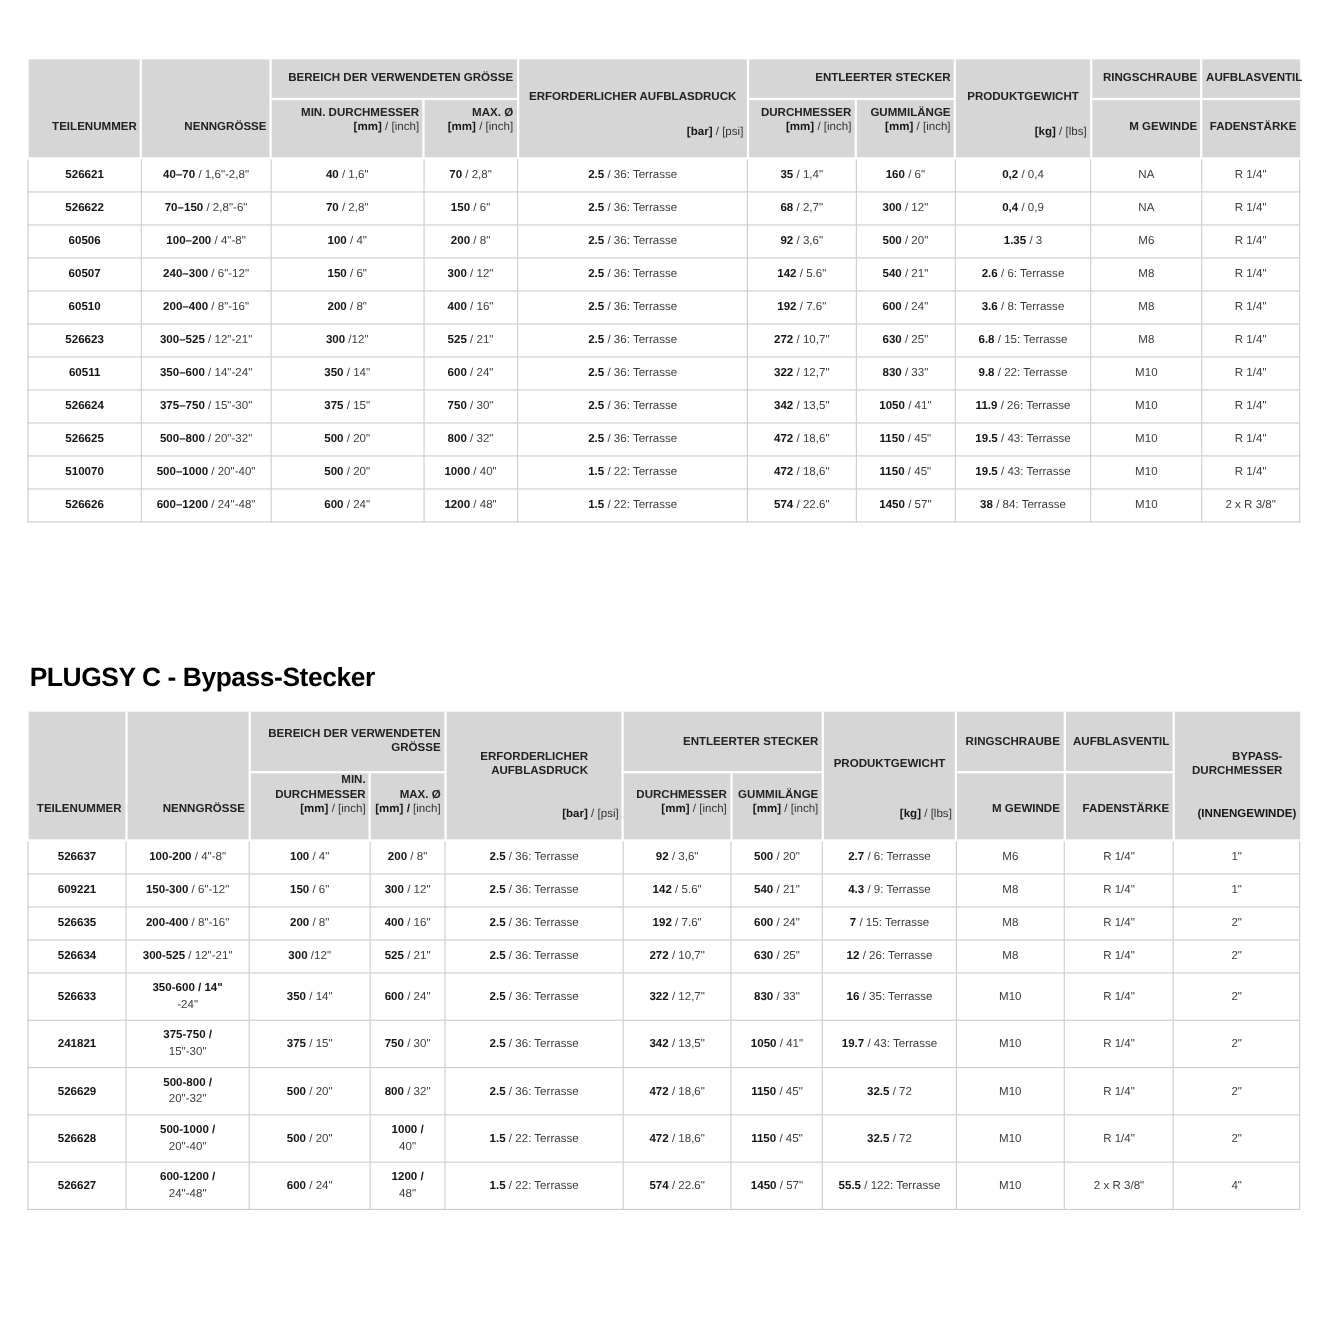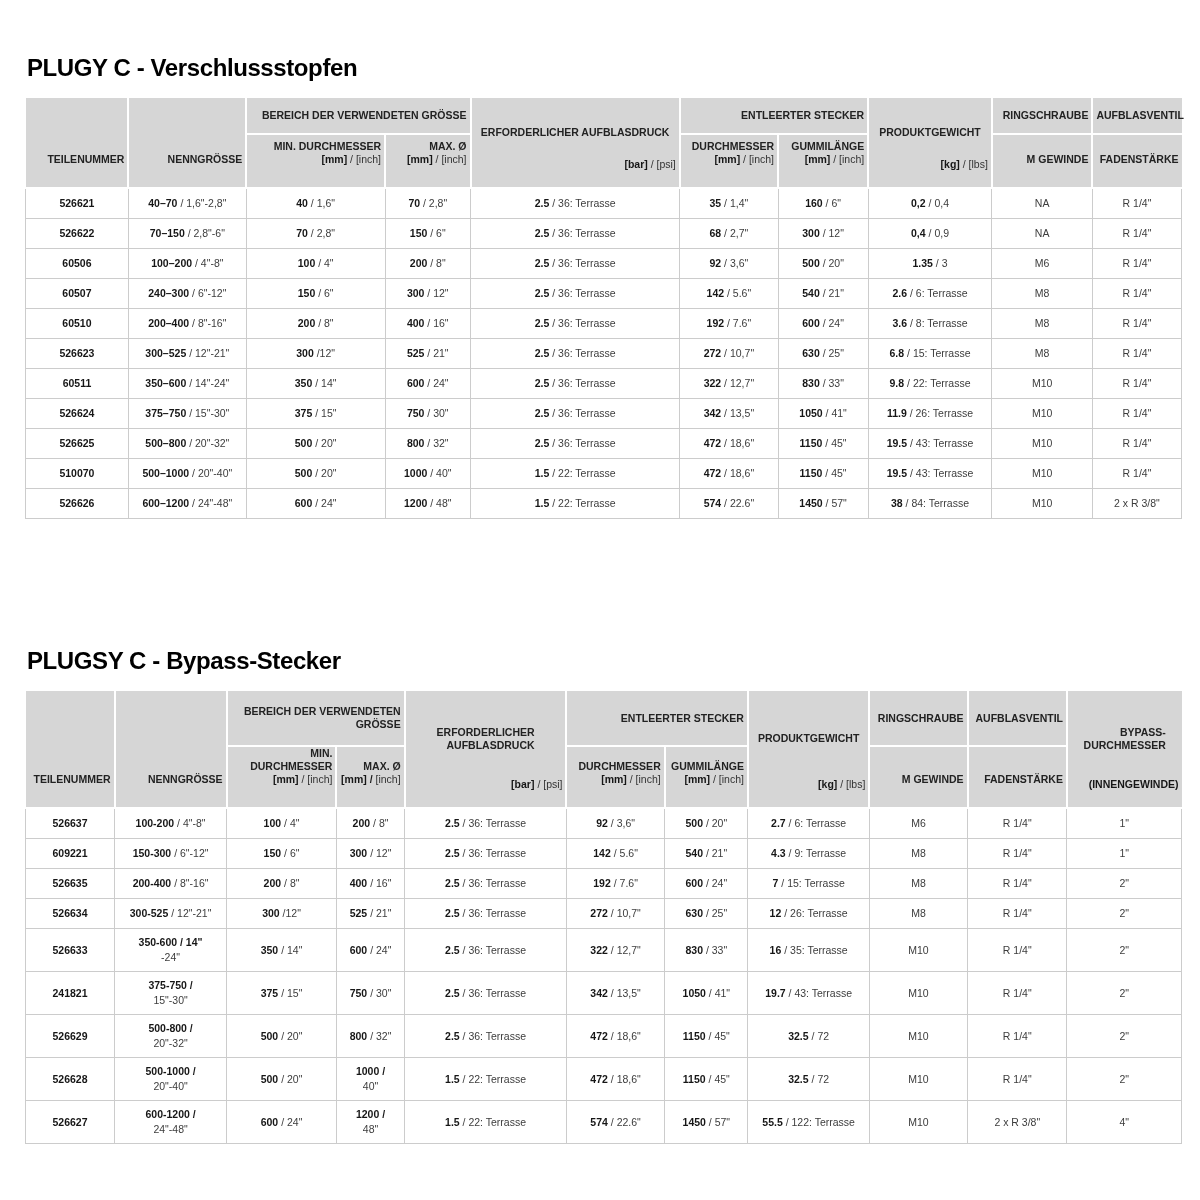--- a/index.html
+++ b/index.html
@@ -62,21 +62,20 @@
   .b{font-weight:bold;color:#161616;}
   .n{font-weight:normal;color:#3c3c3c;}
   th .n{color:#333;}
 </style>
 </head>
 <body>
 
 <div class="page">
 
   <section class="block block1">
-    <h1>PLUGY C - Verschlussstopfen</h1>
     <table class="t1">
         <colgroup>
           <col style="width: 8.9%;">
           <col style="width: 10.2%;">
           <col style="width: 12%;">
           <col style="width: 7.4%;">
           <col style="width: 18.1%;">
           <col style="width: 8.5%;">
           <col style="width: 7.8%;">
           <col style="width: 10.7%;">

